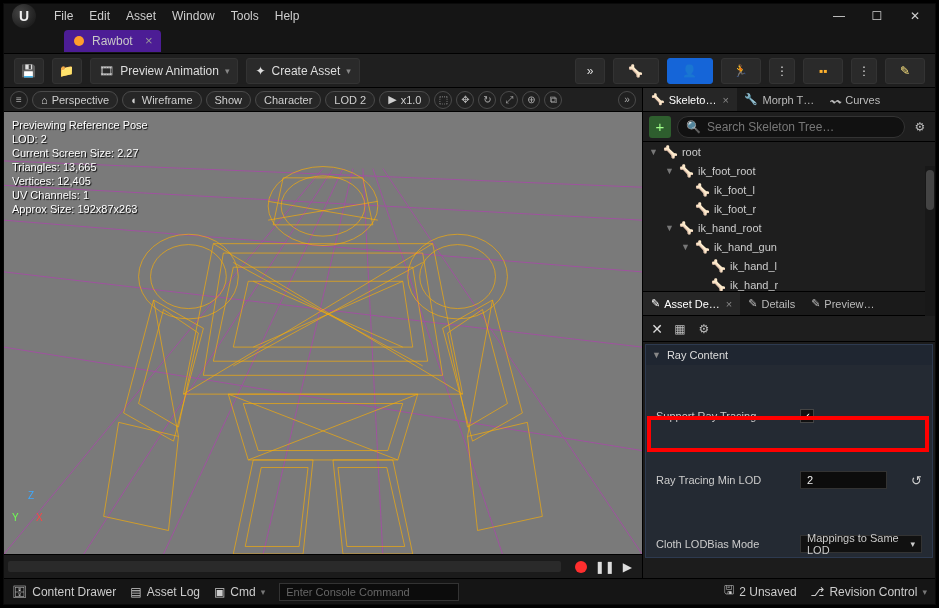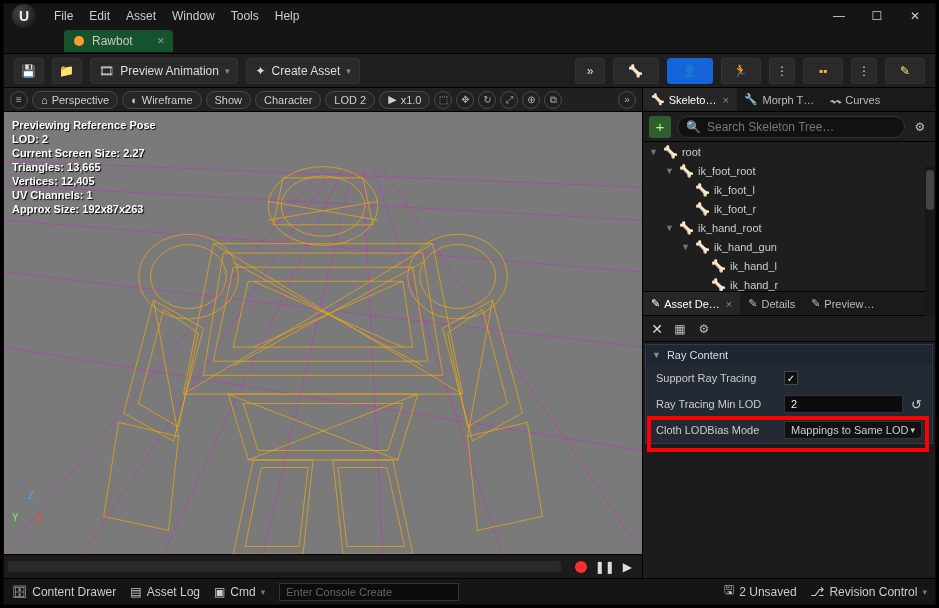--- a/index.html
+++ b/index.html
@@ -7,39 +7,39 @@
   .app{position:absolute;left:3px;top:3px;width:933px;height:602px;background:#1a1a1a;border:1px solid #0a0a0a;display:flex;flex-direction:column;}
   
   .titlebar{height:24px;display:flex;align-items:center;padding:0 8px;background:#151515;}
   .titlebar .logo{width:24px;height:24px;border-radius:50%;background:radial-gradient(circle at 35% 35%,#444,#111);display:flex;align-items:center;justify-content:center;color:#eee;font-weight:bold;font-size:14px;}
   .titlebar .menu{display:flex;gap:16px;margin-left:18px;}
   .titlebar .menu span{color:#cfcfcf;cursor:default;}
   .titlebar .winbtns{margin-left:auto;display:flex;gap:14px;color:#cfcfcf;}
   .winbtn{width:24px;text-align:center;}
   
   .doctabs{height:26px;display:flex;align-items:center;background:#151515;padding-left:60px;border-bottom:1px solid #000;}
-  .doctab{display:flex;align-items:center;gap:8px;background:#14532d;height:22px;padding:0 40px 0 10px;border-radius:4px 4px 0 0;position:relative;}
+  .doctab{display:flex;align-items:center;gap:8px;background:#4c1d95;height:22px;padding:0 28px 0 10px;border-radius:4px 4px 0 0;position:relative;}
   .doctab .dot{width:10px;height:10px;border-radius:50%;background:#ff9e2c;}
   .doctab .close{position:absolute;right:8px;color:#999;font-size:13px;}
   
   .toolbar{height:34px;background:#1f1f1f;display:flex;align-items:center;padding:0 10px;gap:8px;border-bottom:1px solid #000;}
   .tb-btn{height:26px;min-width:26px;background:#2a2a2a;border:1px solid #333;border-radius:3px;display:flex;align-items:center;justify-content:center;padding:0 8px;gap:6px;color:#ddd;}
   .tb-btn.icon{padding:0;width:30px;}
   .tb-sp{flex:1;}
   .tb-blue{background:#1565d8;border-color:#1565d8;color:#fff;}
   .tb-btn .car{font-size:9px;color:#888;}
   
   .main{flex:1;display:flex;min-height:0;}
   
   .vp-side{flex:1;display:flex;flex-direction:column;min-width:0;border-right:1px solid #000;}
   .vp-bar{height:24px;background:#202020;display:flex;align-items:center;gap:4px;padding:0 6px;border-bottom:1px solid #000;}
   .pill{height:18px;border:1px solid #4a4a4a;border-radius:9px;padding:0 8px;display:flex;align-items:center;gap:4px;color:#cfcfcf;font-size:11px;background:#262626;}
   .vp-bar .round{width:18px;height:18px;border-radius:50%;border:1px solid #4a4a4a;display:flex;align-items:center;justify-content:center;font-size:10px;color:#aaa;}
   .viewport{flex:1;position:relative;background:#7a7a7a;overflow:hidden;}
-  .overlay{position:absolute;left:8px;top:6px;color:#fff;font-size:11px;line-height:14px;white-space:pre;text-shadow:1px 1px 1px #000;font-weight:bold;}
+  .overlay{position:absolute;left:8px;top:6px;color:#fff;font-size:11px;line-height:14px;white-space:pre;text-shadow:1px 1px 1px #000;}
   .axis{position:absolute;left:12px;bottom:40px;font-size:10px;}
   .axis .z{color:#3da9ff;position:absolute;left:12px;top:-24px;}
   .axis .y{color:#6fff52;position:absolute;left:-4px;top:-2px;}
   .axis .x{color:#ff4343;position:absolute;left:20px;top:-2px;}
   .timeline{height:24px;background:#1b1b1b;border-top:1px solid #000;position:relative;display:flex;}
   .timeline .track{flex:1;background:#2a2a2a;margin:6px 4px;border-radius:2px;}
   .timeline .ctrl{display:flex;align-items:center;gap:8px;padding:0 10px;color:#ddd;}
   .rec{width:12px;height:12px;border-radius:50%;background:#ff2e2e;}
   
   .viewport svg{position:absolute;inset:0;width:100%;height:100%;}
@@ -59,21 +59,21 @@
   .tree-row .tw{color:#777;width:10px;font-size:9px;}
   .bone{color:#aaa;font-size:12px;}
   
   .lowt{height:24px;display:flex;align-items:center;background:#1a1a1a;border-bottom:1px solid #000;font-size:11px;}
   .filterrow{height:26px;display:flex;align-items:center;gap:6px;padding:0 6px;background:#1e1e1e;border-bottom:1px solid #000;}
   .filterrow .xb{width:16px;color:#ddd;font-size:14px;text-align:center;}
   .filterrow input{flex:1;height:20px;background:#111;border:1px solid #333;color:#eee;padding:0 6px;font-size:12px;}
   .section{background:#242a33;border:1px solid #2d3a50;margin:2px;}
   .sec-hdr{height:20px;display:flex;align-items:center;gap:6px;padding:0 6px;color:#ddd;font-size:11px;background:#1f2631;}
   .sec-hdr .tw{font-size:9px;color:#888;}
-  .prop{display:flex;align-items:center;height:26px;padding:0 10px;gap:8px;font-size:11px;color:#ccc;}
+  .prop{display:flex;align-items:center;height:26px;padding:0 10px;gap:24px;font-size:11px;color:#ccc;margin-top:38px;}
   .prop .lbl{width:120px;}
   .prop .chk{width:14px;height:14px;background:#111;border:1px solid #444;display:flex;align-items:center;justify-content:center;color:#fff;font-size:10px;}
   .prop .num{flex:1;height:18px;background:#0c0c0c;border:1px solid #333;color:#eee;padding:0 6px;display:flex;align-items:center;}
   .prop .sel{flex:1;height:18px;background:#111;border:1px solid #333;color:#ccc;padding:0 6px;display:flex;align-items:center;justify-content:space-between;}
   .reset{color:#ccc;font-size:13px;}
   .redbox{position:absolute;border:4px solid #ff0000;pointer-events:none;}
   
   .status{height:26px;background:#151515;border-top:1px solid #000;display:flex;align-items:center;padding:0 8px;gap:14px;color:#ccc;}
   .status .cmd{flex:0 0 180px;height:18px;background:#0c0c0c;border:1px solid #333;color:#666;padding:0 6px;display:flex;align-items:center;font-size:11px;}
   .status .sp{flex:1;}
@@ -393,21 +393,21 @@
       </div>
     <div class="sm">
         <span>▤</span>
         <span>Asset Log</span>
       </div>
     <div class="sm">
         <span>▣</span>
         <span>Cmd</span>
         <span style="font-size:9px;color:#777">▾</span>
       </div>
-    <div class="cmd">Enter Console Create</div>
+    <div class="cmd">Enter Console Command</div>
     <div class="sp"></div>
     <div class="sm">
         <span>🖫</span>
         <span>2 Unsaved</span>
       </div>
     <div class="sm">
         <span>⎇</span>
         <span>Revision Control</span>
         <span style="font-size:9px;color:#777">▾</span>
       </div>

